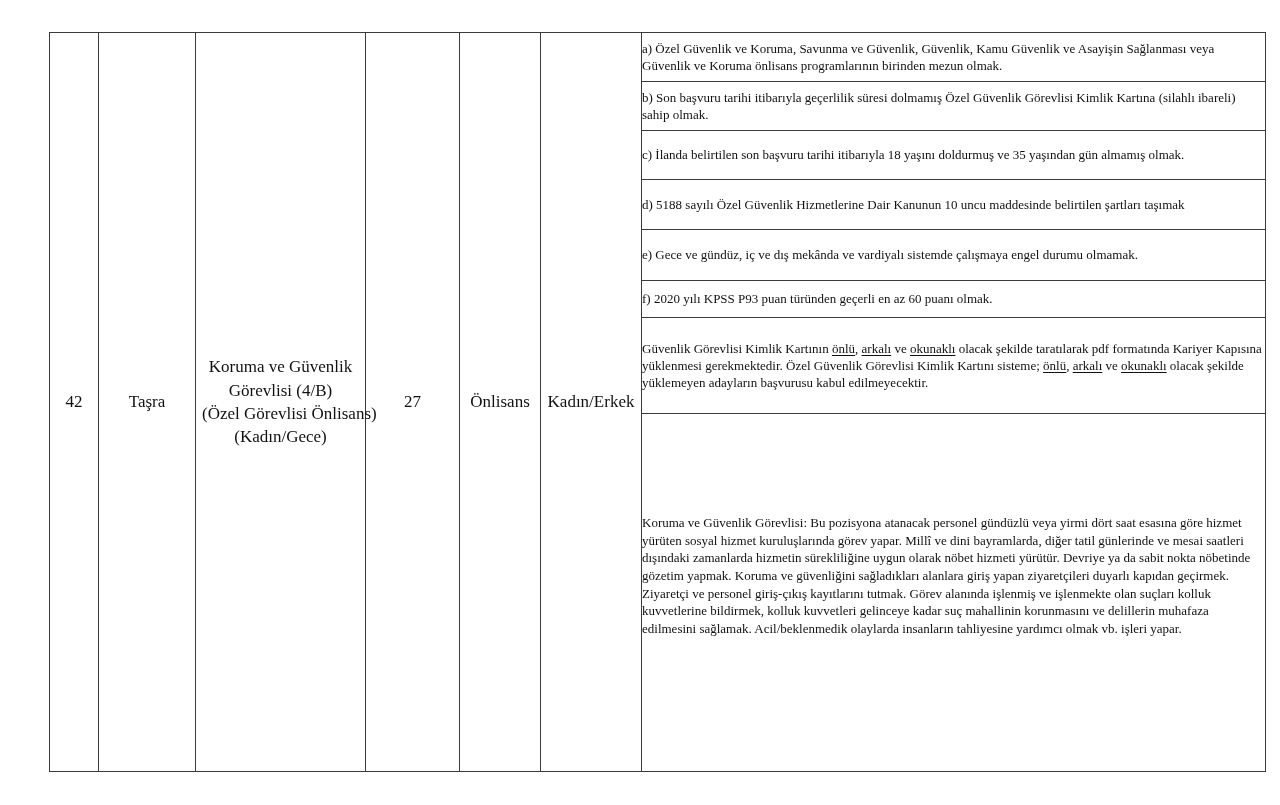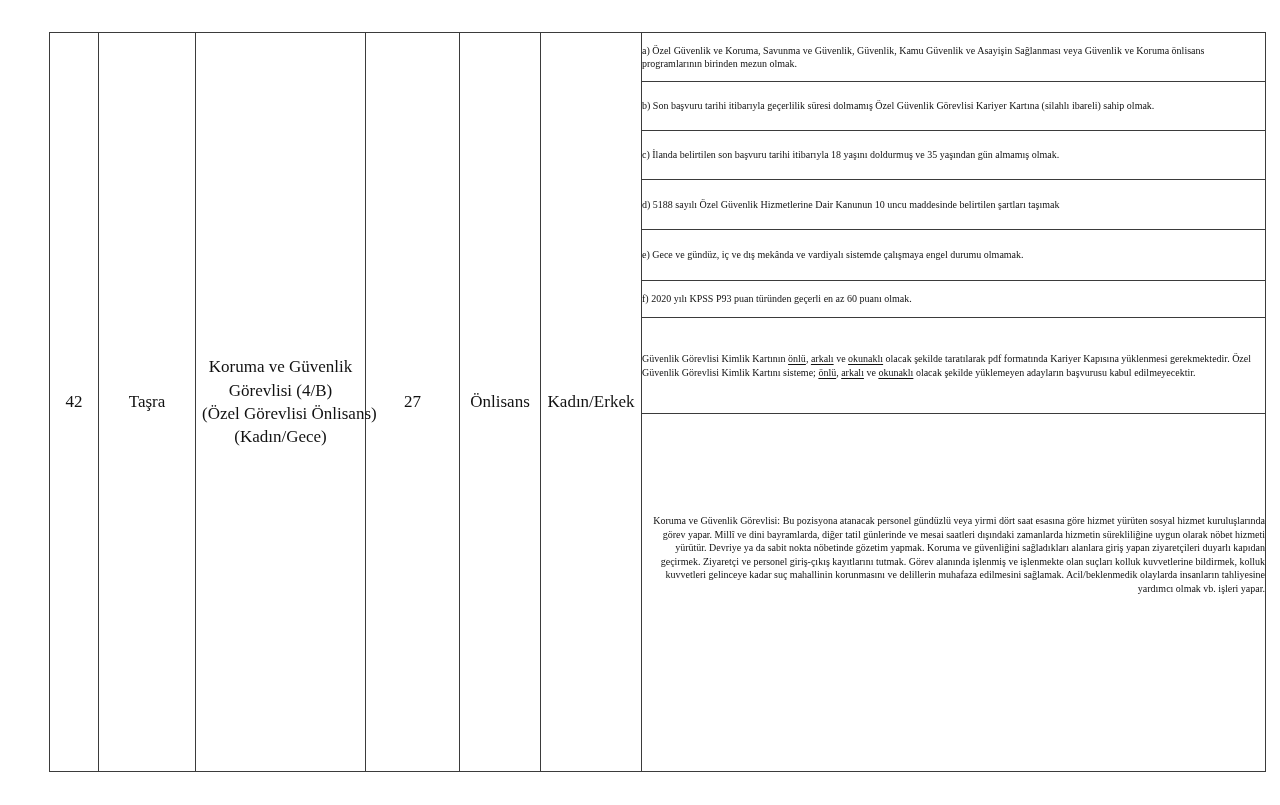--- a/index.html
+++ b/index.html
@@ -60,42 +60,41 @@
   }
   .cell-center.unvan {
     line-height: 1.38;
     padding: 4px 6px;
   }
   .unvan-line { display: block; white-space: nowrap; }
 
   
   .expl {
     text-align: left;
-    font-size: 10px;
+    font-size: 13px;
     line-height: 1.32;
     padding: 7px 9px 7px 9px;
     vertical-align: top;
   }
   .expl.mid { vertical-align: middle; }
   .expl p {
     margin: 0;
   }
   .expl u {
     text-decoration: underline;
     text-underline-offset: 1.5px;
   }
 
   
   .expl.longblock {
     vertical-align: top;
     padding-top: 100px;
   }
   .expl.longblock p {
     line-height: 1.36;
-    text-align: right;
   }
 </style>
 </head>
 <body>
 
 <div class="page">
 
   <table class="kadro-table">
     <colgroup>
       <col class="c-sira">
@@ -120,21 +119,21 @@
         <td class="cell-center" rowspan="8">27</td>
         <td class="cell-center" rowspan="8">Önlisans</td>
         <td class="cell-center" rowspan="8">Kadın/Erkek</td>
         <td class="expl">
           <p>a) Özel Güvenlik ve Koruma, Savunma ve Güvenlik, Güvenlik, Kamu Güvenlik ve Asayişin Sağlanması veya Güvenlik ve Koruma önlisans programlarının birinden mezun olmak.</p>
         </td>
       </tr>
 
       <tr style="height:49px;">
         <td class="expl">
-          <p>b) Son başvuru tarihi itibarıyla geçerlilik süresi dolmamış Özel Güvenlik Görevlisi Kariyer Kartına (silahlı ibareli) sahip olmak.</p>
+          <p>b) Son başvuru tarihi itibarıyla geçerlilik süresi dolmamış Özel Güvenlik Görevlisi Kimlik Kartına (silahlı ibareli) sahip olmak.</p>
         </td>
       </tr>
 
       <tr style="height:49px;margin-top:36px;">
         <td class="expl">
           <p>c) İlanda belirtilen son başvuru tarihi itibarıyla 18 yaşını doldurmuş ve 35 yaşından gün almamış olmak.</p>
         </td>
       </tr>
 
       <tr style="height:50px;">

